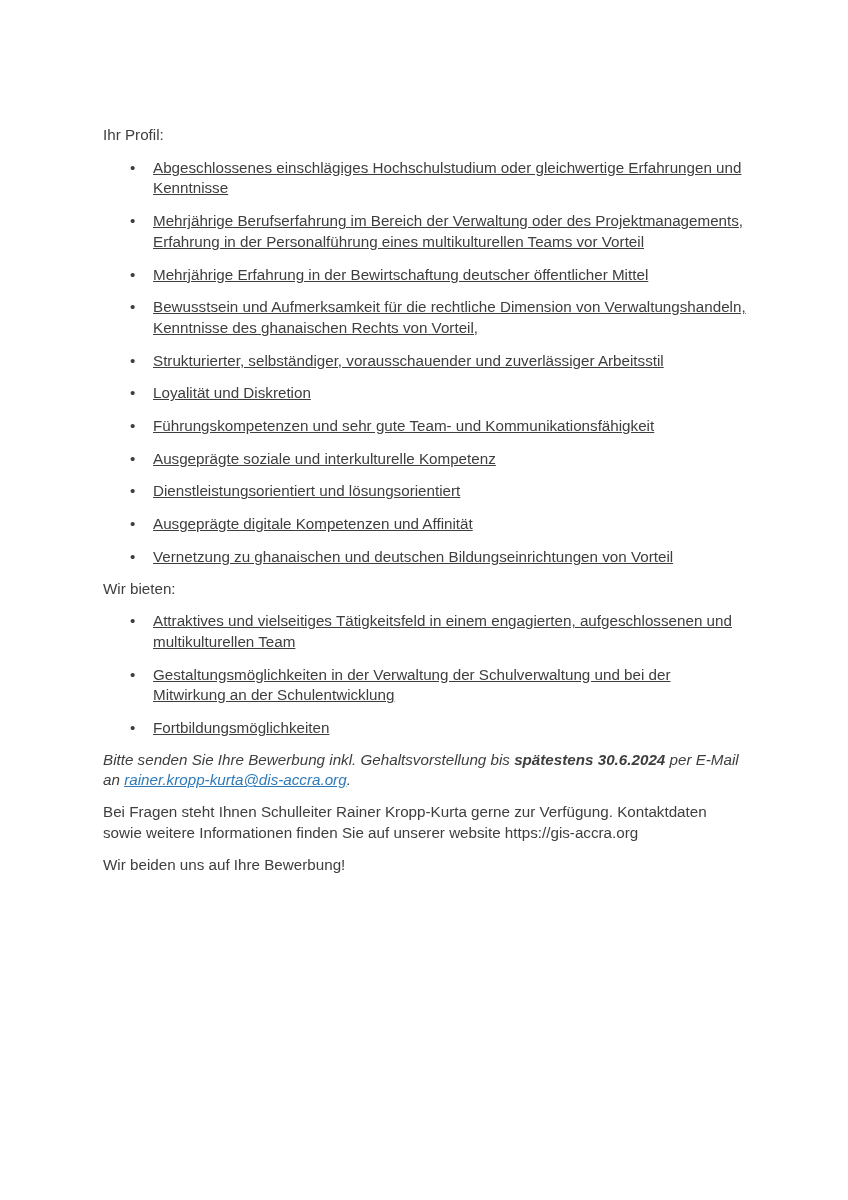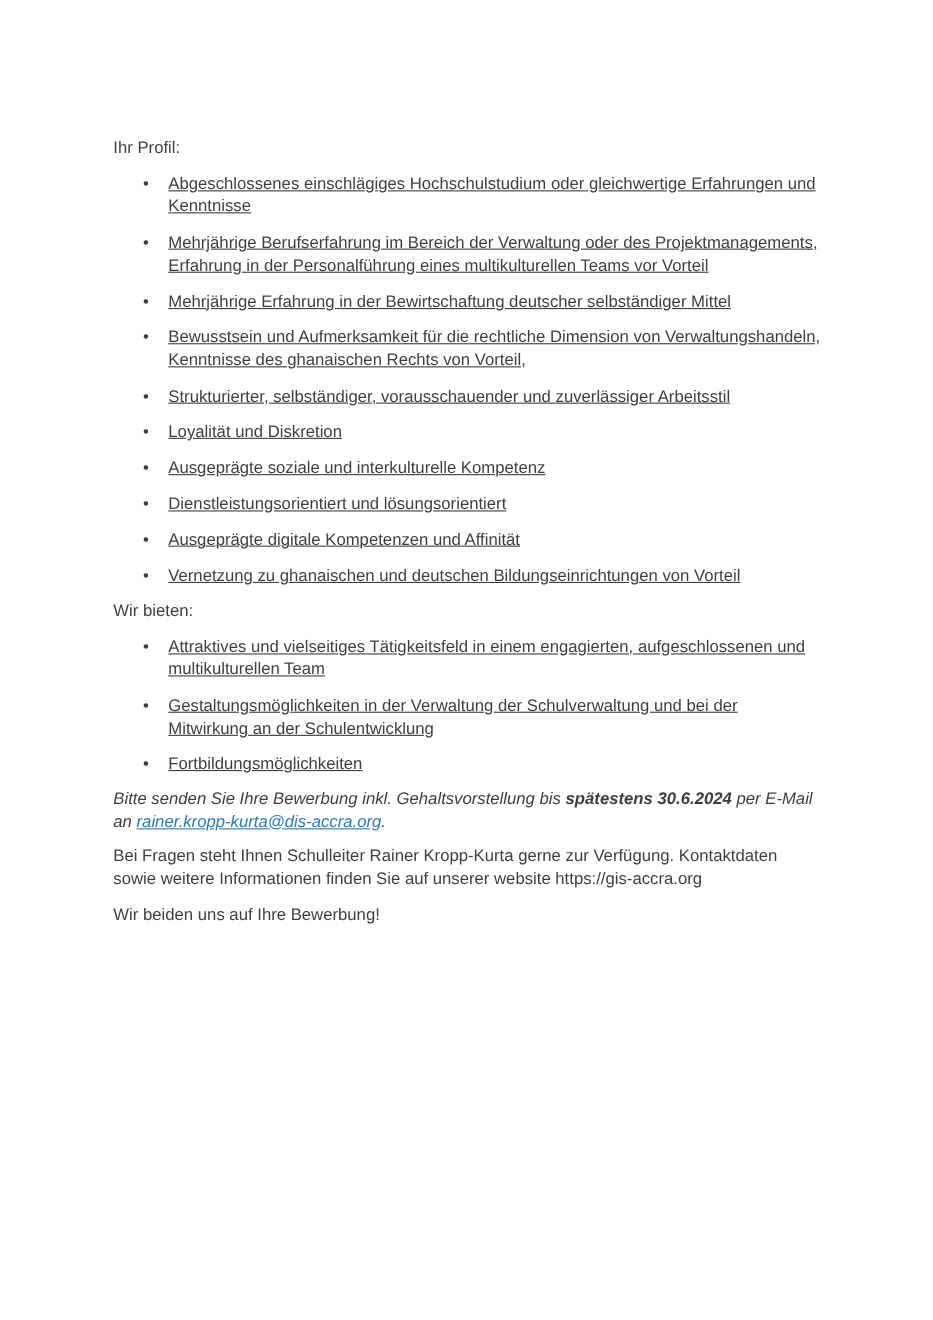--- a/index.html
+++ b/index.html
@@ -67,28 +67,29 @@
   <div class="content">
 
     <p class="para">Ihr Profil:</p>
 
     <ul class="bullet-list">
 
         <li>Abgeschlossenes einschlägiges Hochschulstudium oder gleichwertige Erfahrungen und Kenntnisse</li>
 
         <li>Mehrjährige Berufserfahrung im Bereich der Verwaltung oder des Projektmanagements, Erfahrung in der Personalführung eines multikulturellen Teams vor Vorteil</li>
 
-        <li>Mehrjährige Erfahrung in der Bewirtschaftung deutscher selbständiger Mittel</li>
+        <li>Mehrjährige Erfahrung in der Bewirtschaftung deutscher öffentlicher Mittel</li>
 
         <li>Bewusstsein und Aufmerksamkeit für die rechtliche Dimension von Verwaltungshandeln, Kenntnisse des ghanaischen Rechts von Vorteil,</li>
 
         <li>Strukturierter, selbständiger, vorausschauender und zuverlässiger Arbeitsstil</li>
 
         <li>Loyalität und Diskretion</li>
 
+        <li>Führungskompetenzen und sehr gute Team- und Kommunikationsfähigkeit</li>
 
         <li>Ausgeprägte soziale und interkulturelle Kompetenz</li>
 
         <li>Dienstleistungsorientiert und lösungsorientiert</li>
 
         <li>Ausgeprägte digitale Kompetenzen und Affinität</li>
 
 
         <li>Vernetzung zu ghanaischen und deutschen Bildungseinrichtungen von Vorteil</li>
       </ul>

